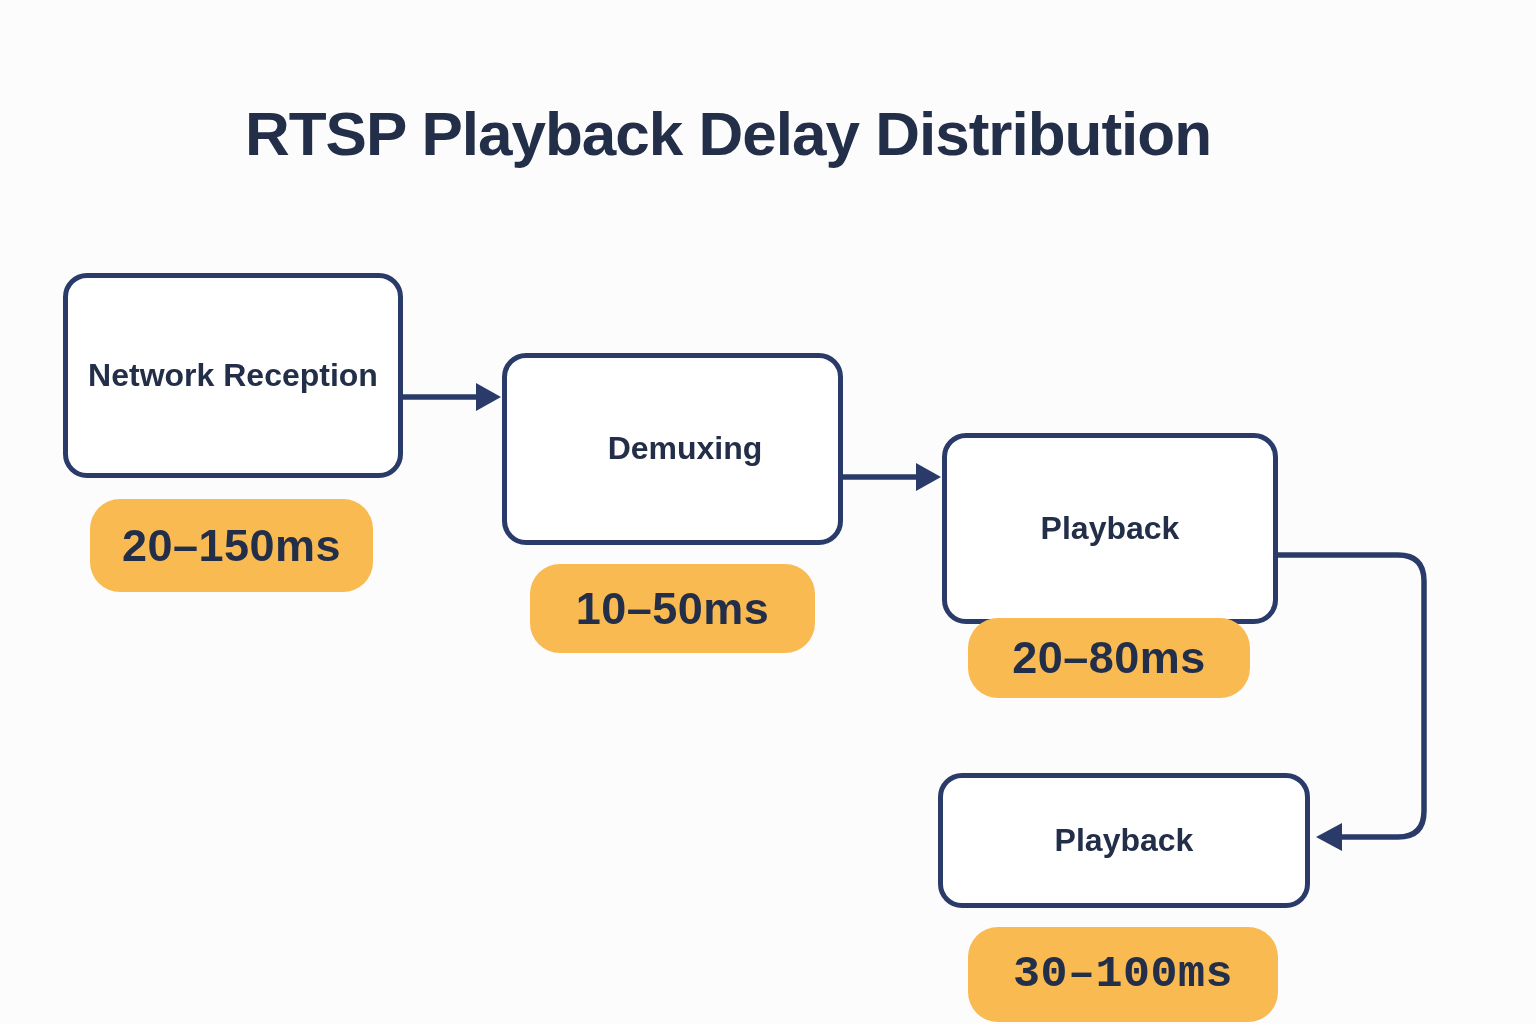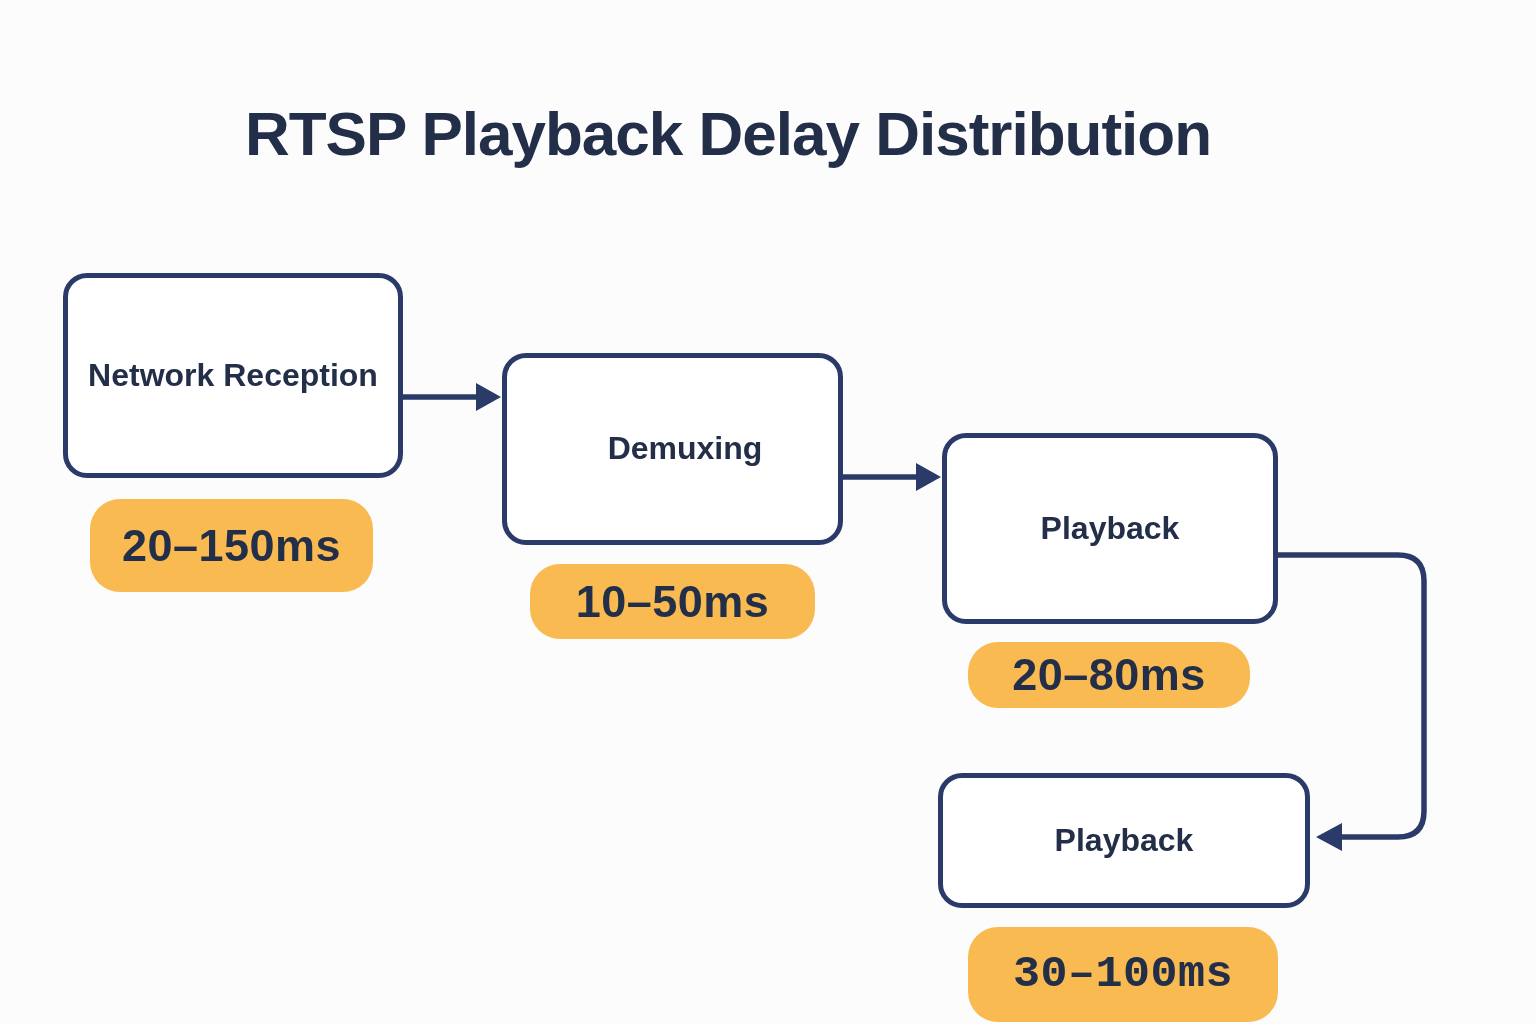--- a/index.html
+++ b/index.html
@@ -53,23 +53,23 @@
     align-items: center;
     justify-content: center;
     font-size: 45px;
     font-weight: bold;
     color: var(--navy_text);
     letter-spacing: 0.5px;
   }
   #box-network   { left: 63px;  top: 273px; width: 340px; height: 205px; }
   #badge-network { left: 90px;  top: 499px; width: 283px; height: 93px; }
   #box-demux     { left: 502px; top: 353px; width: 341px; height: 192px; padding-left: 35px; }
-  #badge-demux   { left: 530px; top: 564px; width: 285px; height: 75px; }
+  #badge-demux   { left: 530px; top: 564px; width: 285px; height: 89px; }
   #box-decode    { left: 942px; top: 433px; width: 336px; height: 191px; }
-  #badge-decode  { left: 968px; top: 642px; width: 282px; height: 66px; }
+  #badge-decode  { left: 968px; top: 618px; width: 282px; height: 80px; }
   #box-render    { left: 938px; top: 773px; width: 372px; height: 135px; }
   #badge-render  { left: 968px; top: 927px; width: 310px; height: 95px; font-family: Liberation Mono, monospace; }
   .connector-layer {
     position: absolute;
     left: 0; top: 0;
     width: 1536px; height: 1024px;
     pointer-events: none;
   }
   .connector-layer path, .connector-layer line {
     stroke: var(--navy_line);

